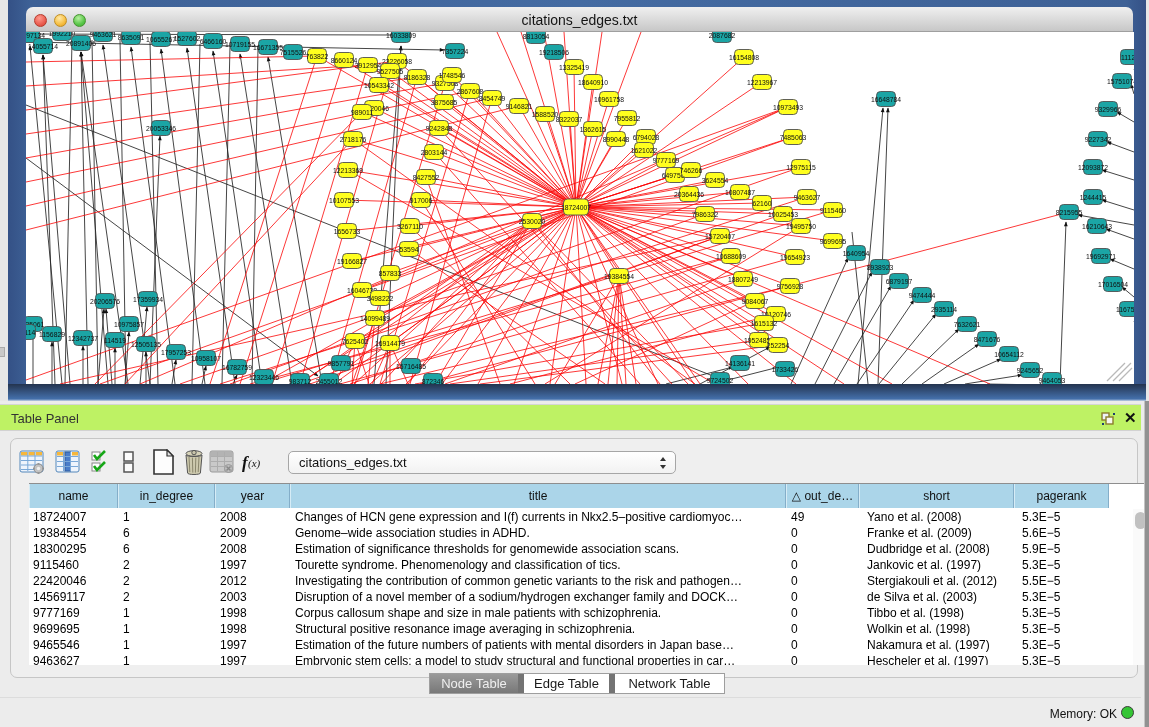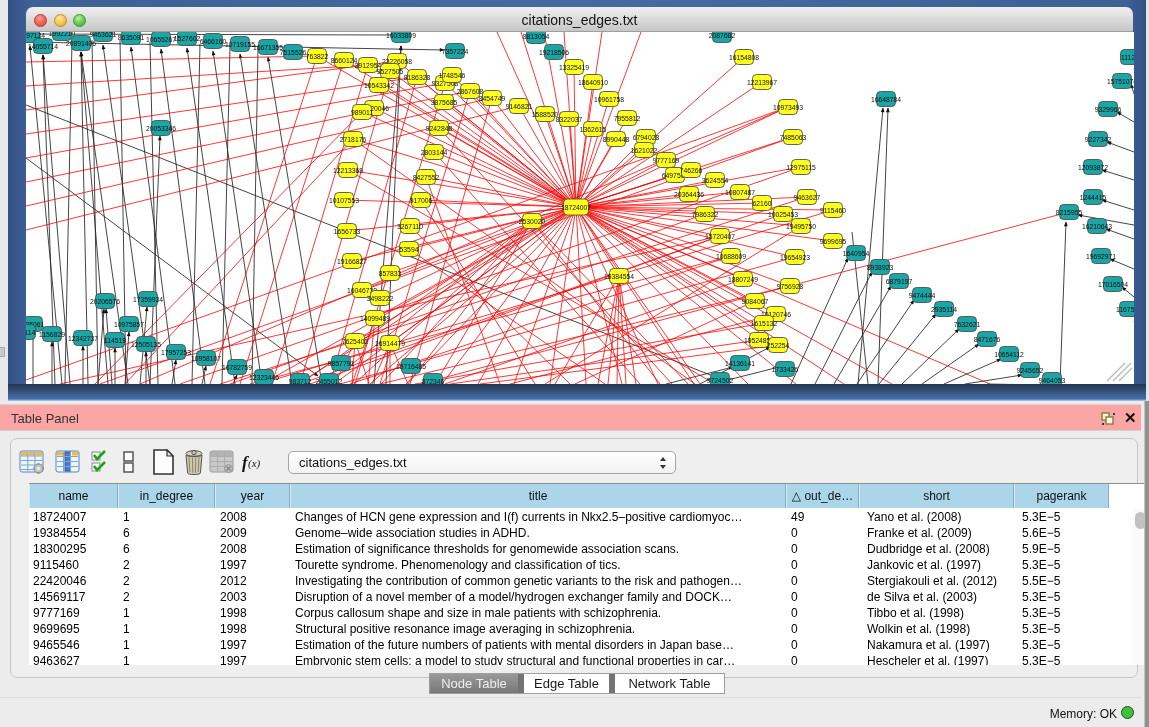--- a/index.html
+++ b/index.html
@@ -21,21 +21,21 @@
 #titlebar .wt { position:absolute; left:0; right:0; top:5px; text-align:center;
   font-size:14px; color:#141414; }
 #netwrap { position:absolute; left:26px; top:32px; width:1108px; height:352px; background:#fff; }
 svg#net .r { stroke:#fb0505; stroke-width:0.8; }
 svg#net .k { stroke:#242424; stroke-width:0.85; }
 svg#net .nl { font-family:"Liberation Sans",sans-serif; font-size:6.8px; fill:#101010; text-anchor:middle; }
 
 
 #south { position:absolute; left:0; top:401px; width:1149px; height:326px; background:#ececec; }
 #south .rstrip { position:absolute; right:0; top:0; width:5px; height:326px; background:#919191; border-left:1px solid #c4c4c4; }
-#tp-title { position:absolute; left:0; top:3px; width:1141px; height:27px; background:#fca5a5;
+#tp-title { position:absolute; left:0; top:3px; width:1141px; height:27px; background:#bef264;
   border-top:1px solid #d5d5d5; border-bottom:1px solid #d2d2d2; }
 #tp-title .txt { position:absolute; left:11px; top:6px; font-size:13px; color:#333; }
 #tp-title .close { position:absolute; left:1124px; top:4px; font-size:15px; font-weight:bold; color:#111; }
 #floaticon { position:absolute; left:1101px; top:7px; width:15px; height:13px; }
 #subpanel { position:absolute; left:10px; top:37px; width:1128px; height:240px;
   background:#efefef; border:1px solid #c6c6c6; border-radius:7px; }
 
 
 #toolbar { position:absolute; left:8px; top:10px; height:28px; width:1100px; }
 .ic { position:absolute; top:0; }
@@ -753,21 +753,21 @@
             <span class="c2">2012</span>
             <span class="c3">Investigating the contribution of common genetic variants to the risk and pathogen…</span>
             <span class="c4">0</span>
             <span class="c5">Stergiakouli et al. (2012)</span>
             <span class="c6">5.5E−5</span>
           </div>
 <div class="row">
             <span class="c0">14569117</span>
             <span class="c1">2</span>
             <span class="c2">2003</span>
-            <span class="c3">Disruption of a novel member of a model/hydrogen exchanger family and DOCK…</span>
+            <span class="c3">Disruption of a novel member of a sodium/hydrogen exchanger family and DOCK…</span>
             <span class="c4">0</span>
             <span class="c5">de Silva et al. (2003)</span>
             <span class="c6">5.3E−5</span>
           </div>
 <div class="row">
             <span class="c0">9777169</span>
             <span class="c1">1</span>
             <span class="c2">1998</span>
             <span class="c3">Corpus callosum shape and size in male patients with schizophrenia.</span>
             <span class="c4">0</span>

